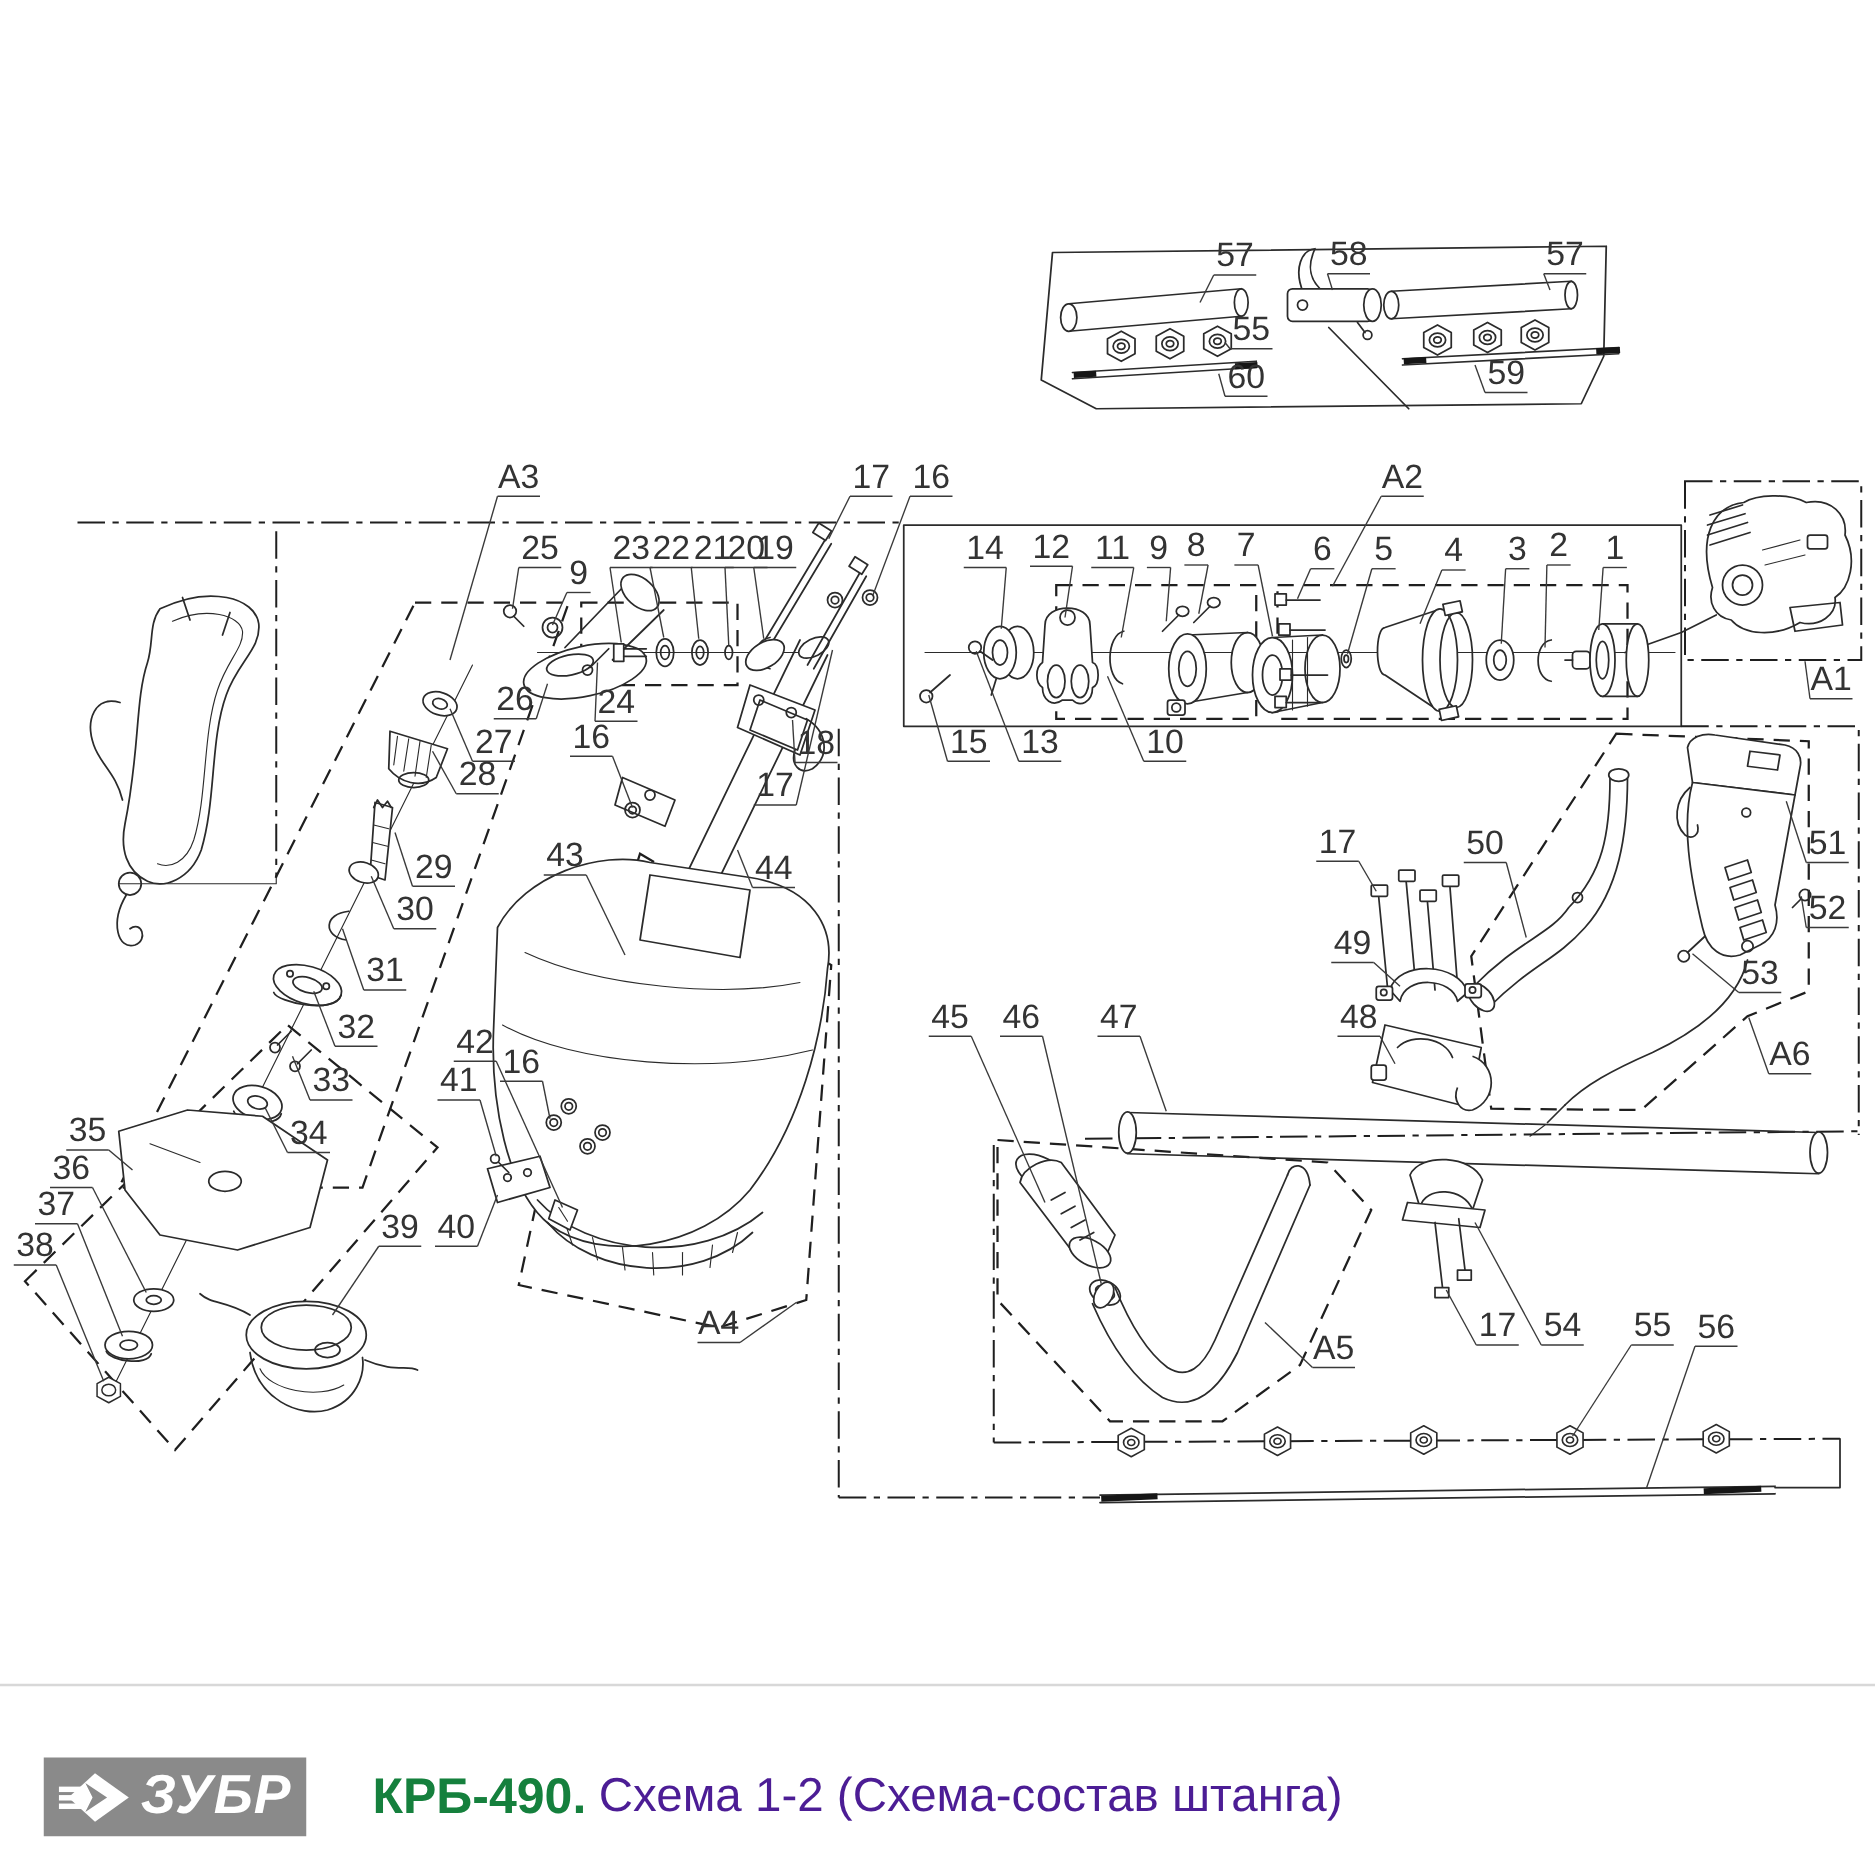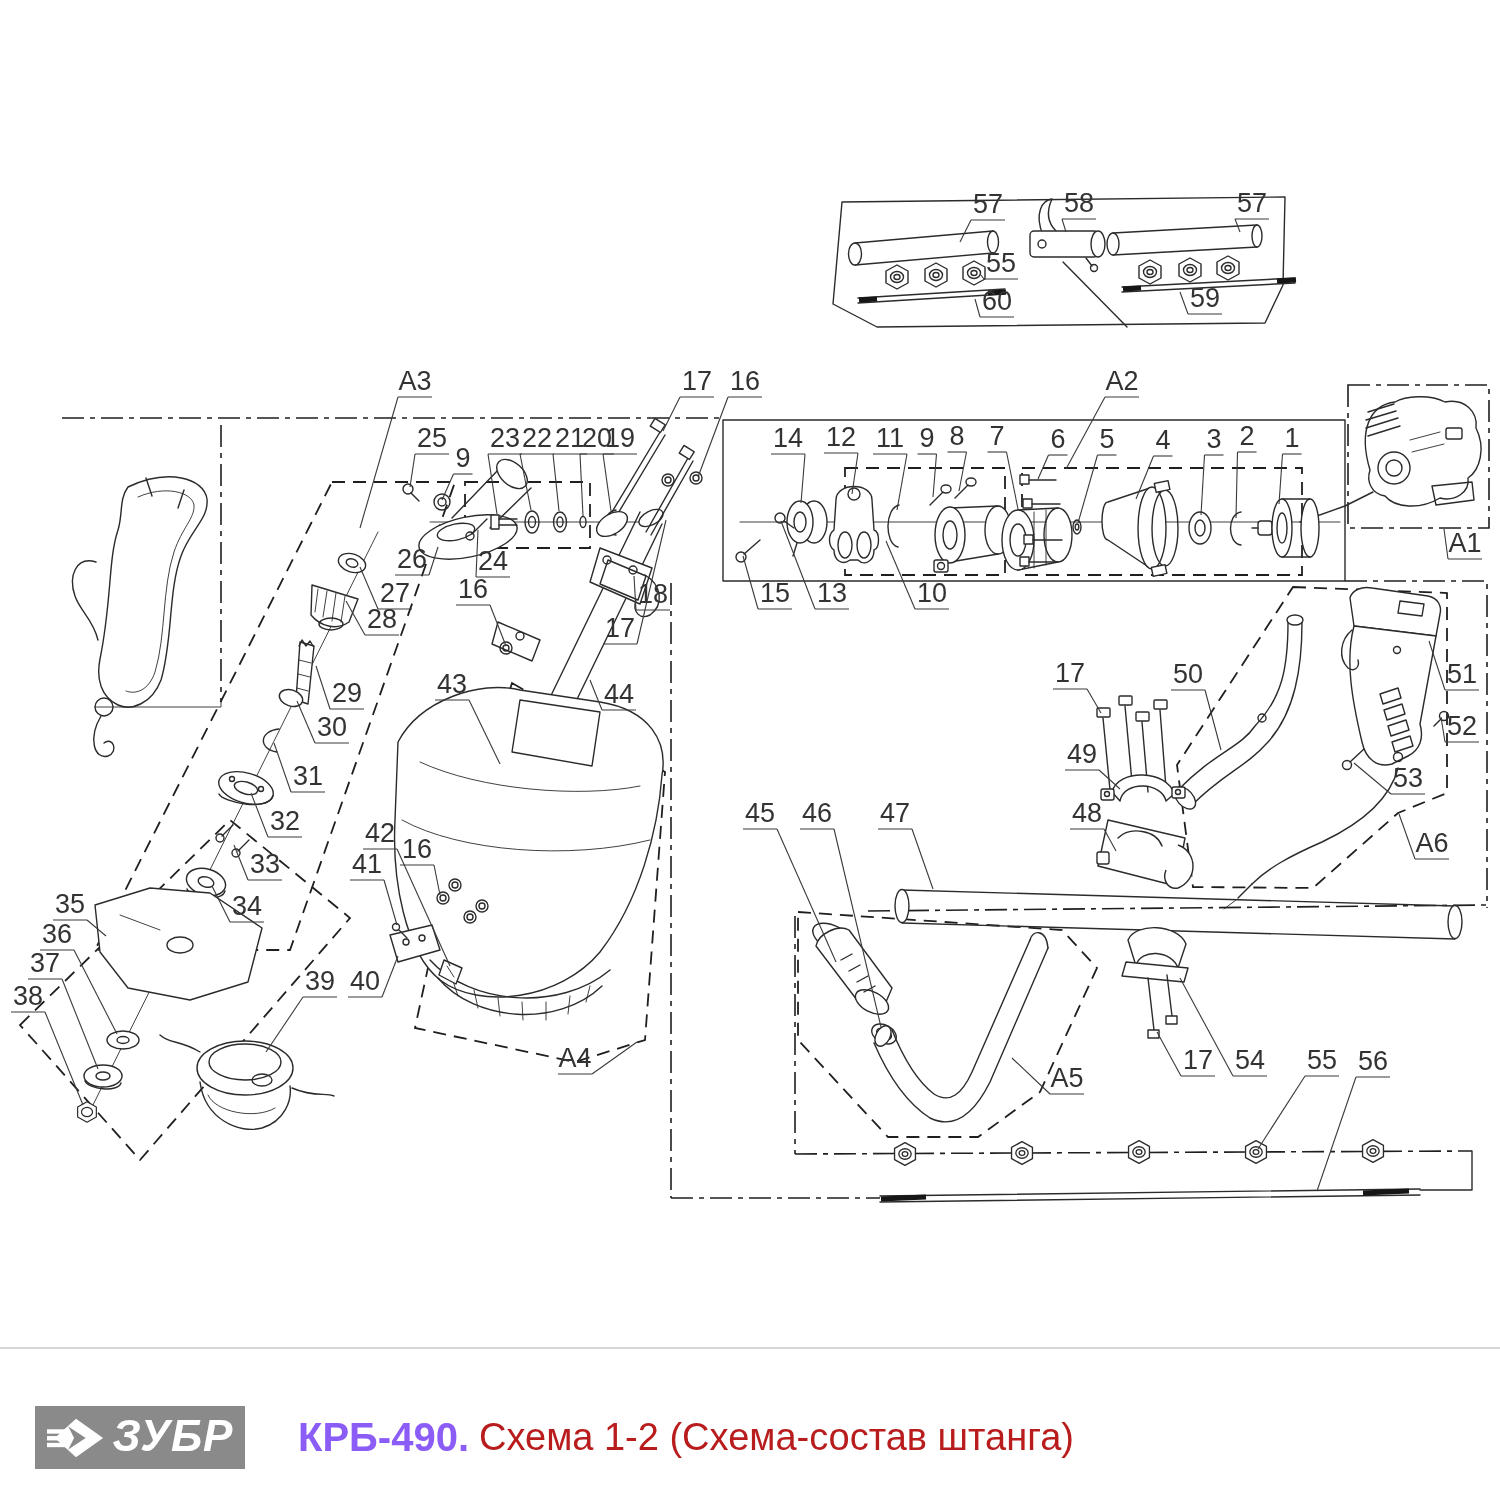--- a/index.html
+++ b/index.html
@@ -13,22 +13,22 @@
   .c{stroke:#1f1f1f;fill:none;stroke-width:1.6;stroke-dasharray:22 6 5 6;}
   .thin{stroke-width:.9;}
   .bold{stroke-width:5;stroke:#161616;}
   .lbl{font-family:"Liberation Sans",sans-serif;font-size:27px;fill:#333;}
   .ldr{stroke:#3a3a3a;stroke-width:1.1;fill:none;}
   
   #footer{position:absolute;left:0;top:1347px;width:1500px;height:153px;border-top:2px solid #d8d8d8;background:#fff;}
   #logo{position:absolute;left:35px;top:57px;width:210px;height:63px;background:#8a8a8a;display:flex;align-items:center;justify-content:center;gap:8px;}
   #logo .brand{color:#fff;font-weight:bold;font-style:italic;font-size:44px;letter-spacing:1px;line-height:1;transform:translateY(-2px);}
   #title{position:absolute;left:298px;top:57px;height:63px;display:flex;align-items:center;gap:10px;white-space:nowrap;}
-  #title .model{font-weight:bold;font-size:40px;color:#8b5cf6;}
-  #title .subtitle{font-weight:normal;font-size:38px;color:#b91c1c;}
+  #title .model{font-weight:bold;font-size:40px;color:#15803d;}
+  #title .subtitle{font-weight:normal;font-size:38px;color:#4c1d95;}
 </style>
 </head>
 <body>
 
 <div id="stage">
 
 <svg id="diagram" viewBox="0 0 1500 1345" width="1500" height="1345">
 
   <g>
     <line class="c" x1="62" y1="418" x2="723" y2="418"></line>

